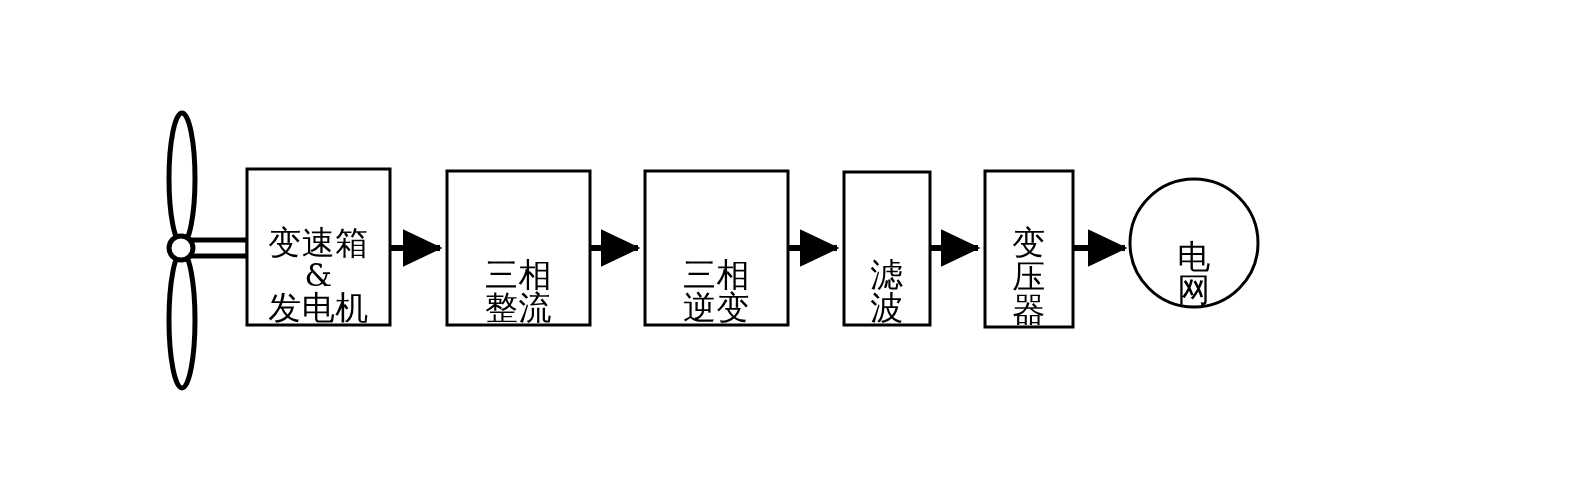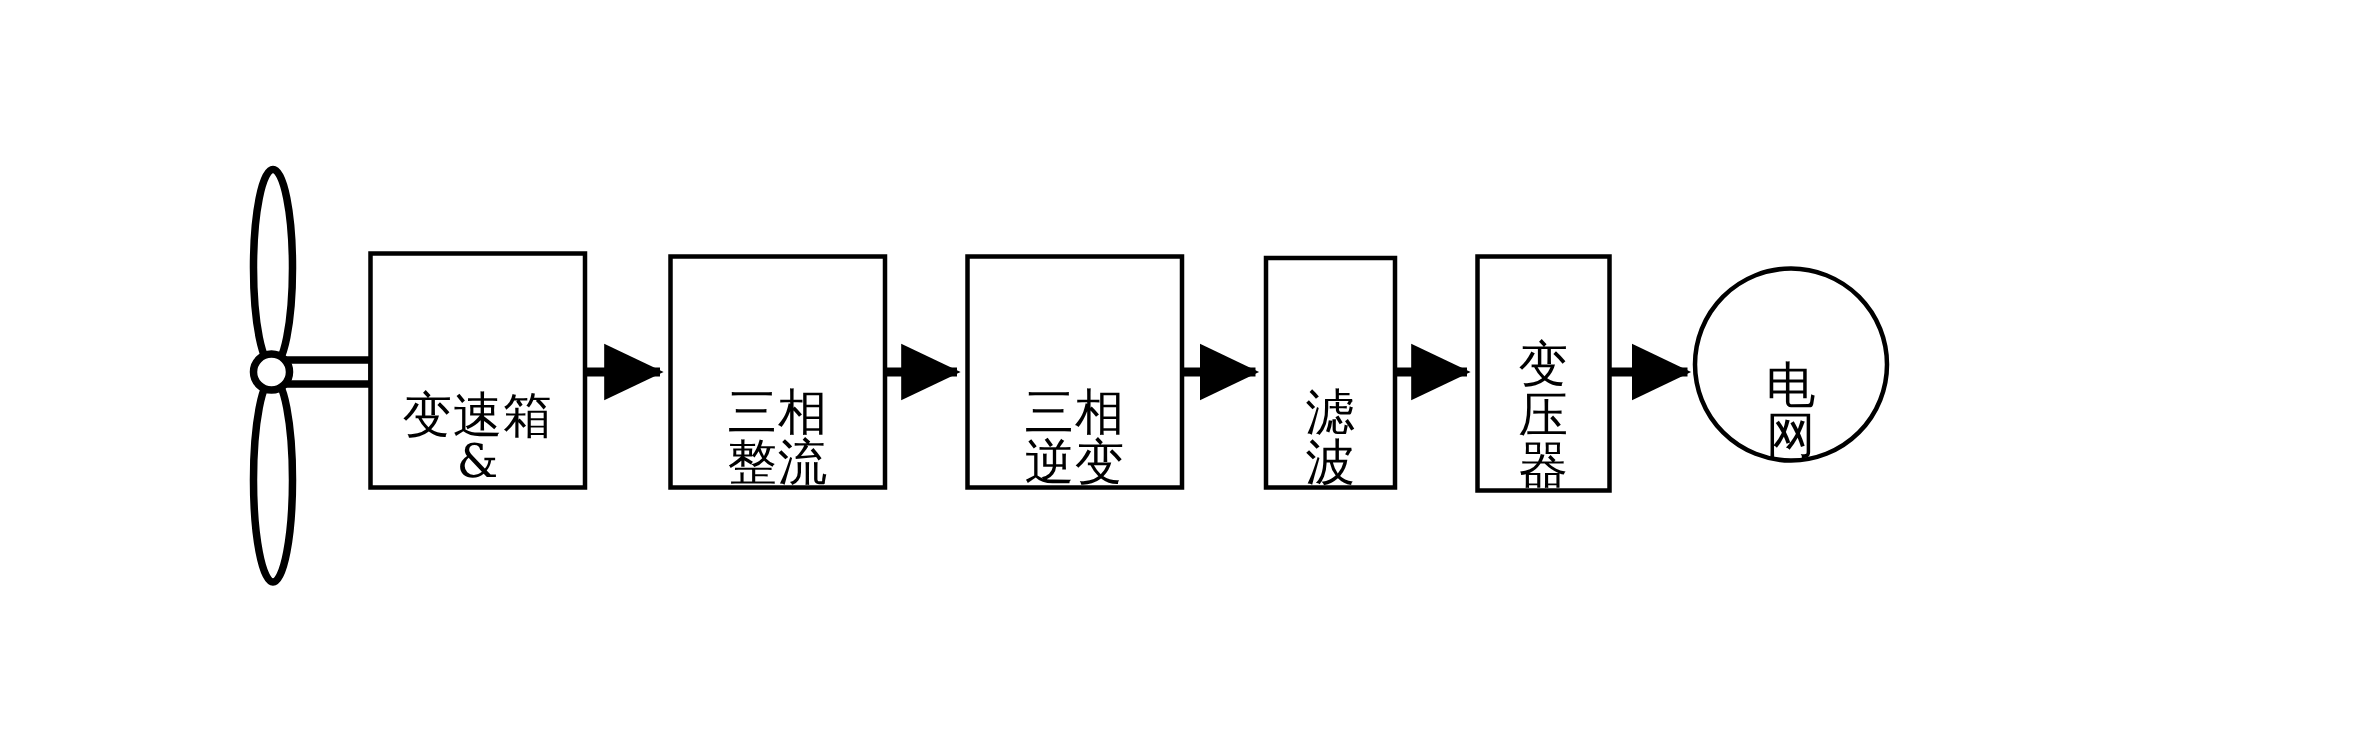--- a/index.html
+++ b/index.html
@@ -90,20 +90,21 @@
     <line x1="788" y1="248" x2="837" y2="248" stroke="#000000" stroke-width="6" marker-end="url(#arrowhead)"></line>
 
     <line x1="930" y1="248" x2="978" y2="248" stroke="#000000" stroke-width="6" marker-end="url(#arrowhead)"></line>
 
     <line x1="1073" y1="248" x2="1125" y2="248" stroke="#000000" stroke-width="6" marker-end="url(#arrowhead)"></line>
   </svg>
 
   <div class="node-label" style="left:247px; top:169px; width:143px; height:156px;">
     <span class="line">变速箱</span>
     <span class="line label-amp">&amp;</span>
+    <span class="line">发电机</span>
   </div>
 
   <div class="node-label" style="left:447px; top:171px; width:143px; height:154px;">
     <span class="line">三相</span>
     <span class="line">整流</span>
   </div>
 
   <div class="node-label" style="left:645px; top:171px; width:143px; height:154px;">
     <span class="line">三相</span>
     <span class="line">逆变</span>

